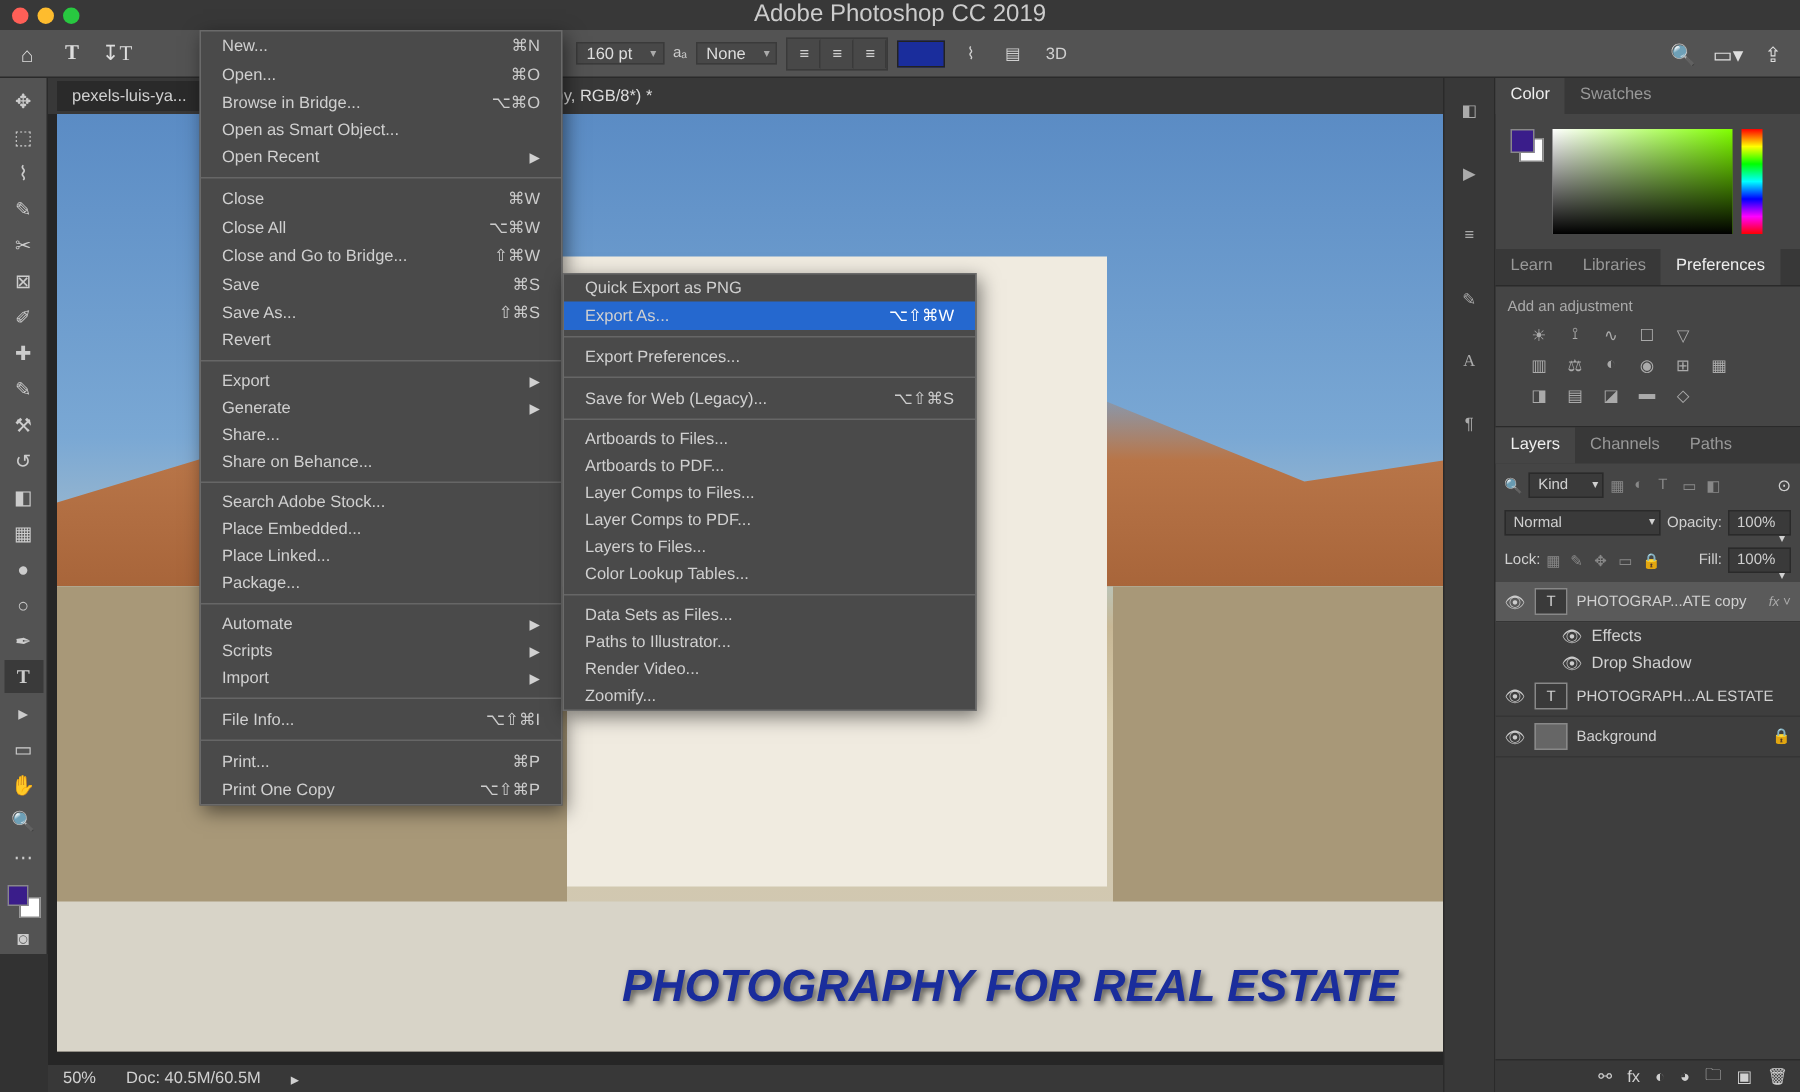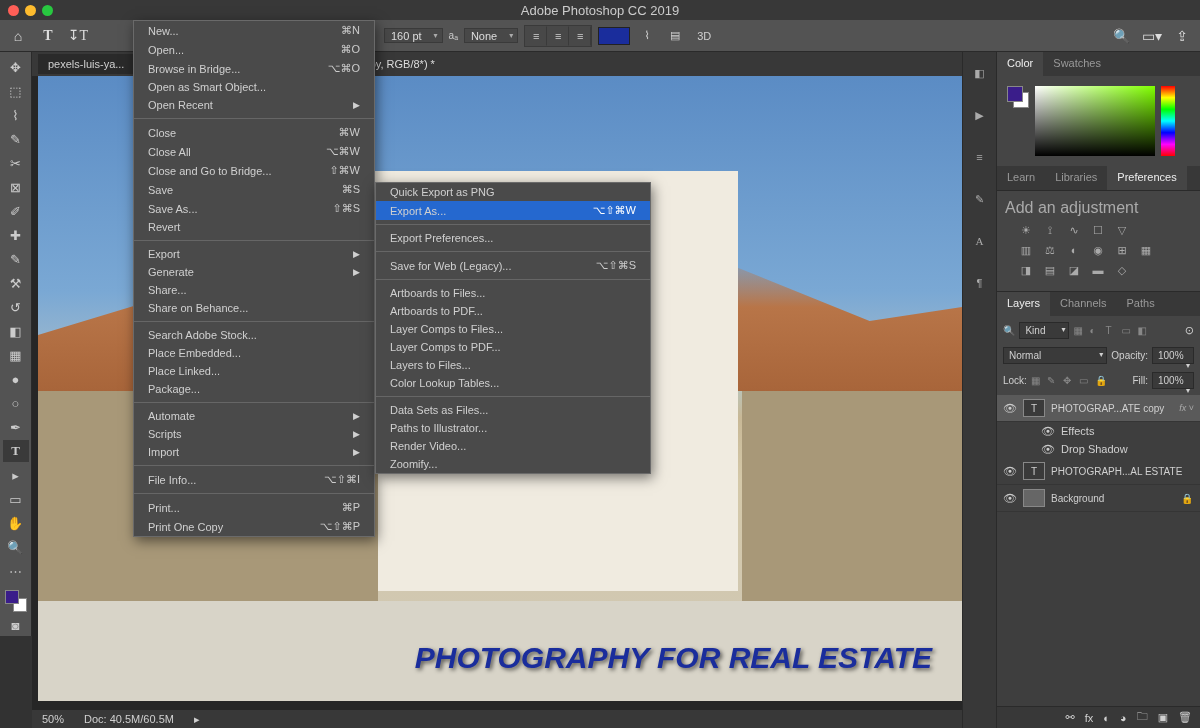--- a/index.html
+++ b/index.html
@@ -2,21 +2,21 @@
 <html><head>
 <meta charset="utf-8">
 <style>
 * { margin: 0; padding: 0; box-sizing: border-box; font-family: -apple-system, "Helvetica Neue", Arial, sans-serif; font-size: 11px; color: #d0d0d0; user-select: none; }
 body { background: #323232; width: 1200px; height: 728px; overflow: hidden; position: relative; }
 .window-chrome { height: 20px; background: #383838; display: flex; align-items: center; padding-left: 8px; gap: 6px; }
 .traffic { width: 11px; height: 11px; border-radius: 50%; }
 .traffic.red { background: #ff5f57; }
 .traffic.yellow { background: #febc2e; }
 .traffic.green { background: #28c840; }
-.app-title { position: absolute; left: 50%; transform: translateX(-50%); color: #ccc; font-size: 13px; }
+.app-title { position: absolute; left: 50%; transform: translateX(-50%); color: #ccc; font-size: 16px; }
 .menubar { height: 32px; background: #535353; border-bottom: 1px solid #2a2a2a; display: flex; align-items: center; padding: 0 8px; gap: 10px; }
 .mb-icon { width: 20px; height: 18px; display: flex; align-items: center; justify-content: center; color: #ddd; font-size: 14px; }
 .options-bar { display: flex; align-items: center; gap: 6px; margin-left: 260px; }
 .opt-field { background: #484848; border: 1px solid #3a3a3a; padding: 2px 20px 2px 6px; height: 15px; display: flex; align-items: center; position: relative; color: #ddd; }
 .opt-field::after { content: "▾"; position: absolute; right: 4px; font-size: 8px; color: #aaa; }
 .opt-btn { width: 22px; height: 20px; display: flex; align-items: center; justify-content: center; border: 1px solid transparent; }
 .opt-group { display: flex; border: 1px solid #3a3a3a; background: #484848; }
 .opt-group .opt-btn { border-right: 1px solid #3a3a3a; }
 .color-swatch-small { width: 32px; height: 18px; border: 1px solid #222; }
 .mb-right { margin-left: auto; display: flex; gap: 10px; }
@@ -45,21 +45,21 @@
 .panel-tab { padding: 5px 10px; color: #999; font-size: 11px; }
 .panel-tab.active { background: #454545; color: #eee; }
 .color-panel { padding: 10px; display: flex; gap: 6px; align-items: flex-start; }
 .color-sel { width: 22px; height: 22px; position: relative; }
 .color-sel .fg { position: absolute; width: 16px; height: 16px; background: #3a1d8a; border: 1px solid #888; top: 0; left: 0; z-index: 2; }
 .color-sel .bg { position: absolute; width: 16px; height: 16px; background: #fff; border: 1px solid #888; bottom: 0; right: 0; }
 .color-field { width: 120px; height: 70px; background: linear-gradient(to right, #fff 0%, #80ff00 100%); position: relative; }
 .color-field::after { content: ""; position: absolute; inset: 0; background: linear-gradient(to bottom, transparent 0%, #000 100%); }
 .hue-strip { width: 14px; height: 70px; background: linear-gradient(180deg, red, yellow, lime, cyan, blue, magenta, red); }
 .adjustments-panel { padding: 8px; border-top: 1px solid #2a2a2a; }
-.adj-label { color: #aaa; font-size: 16px; margin-bottom: 6px; }
+.adj-label { color: #aaa; font-size: 10px; margin-bottom: 6px; }
 .adj-row { display: flex; gap: 10px; margin-bottom: 6px; padding-left: 14px; }
 .adj-row span { width: 14px; height: 14px; color: #aaa; display: inline-flex; align-items: center; justify-content: center; }
 .layers-panel { flex: 1; border-top: 1px solid #2a2a2a; display: flex; flex-direction: column; }
 .layers-controls { padding: 4px 6px; display: flex; gap: 4px; align-items: center; flex-wrap: wrap; }
 .lc-field { background: #3a3a3a; border: 1px solid #2a2a2a; padding: 2px 18px 2px 5px; position: relative; font-size: 10px; }
 .lc-field::after { content: "▾"; position: absolute; right: 3px; font-size: 8px; }
 .lc-row { display: flex; width: 100%; gap: 4px; align-items: center; padding: 2px 0; }
 .lc-icons { display: flex; gap: 4px; }
 .lc-icons span { width: 12px; height: 12px; color: #888; font-size: 10px; }
 .layers-list { flex: 1; background: #3e3e3e; overflow: auto; }

